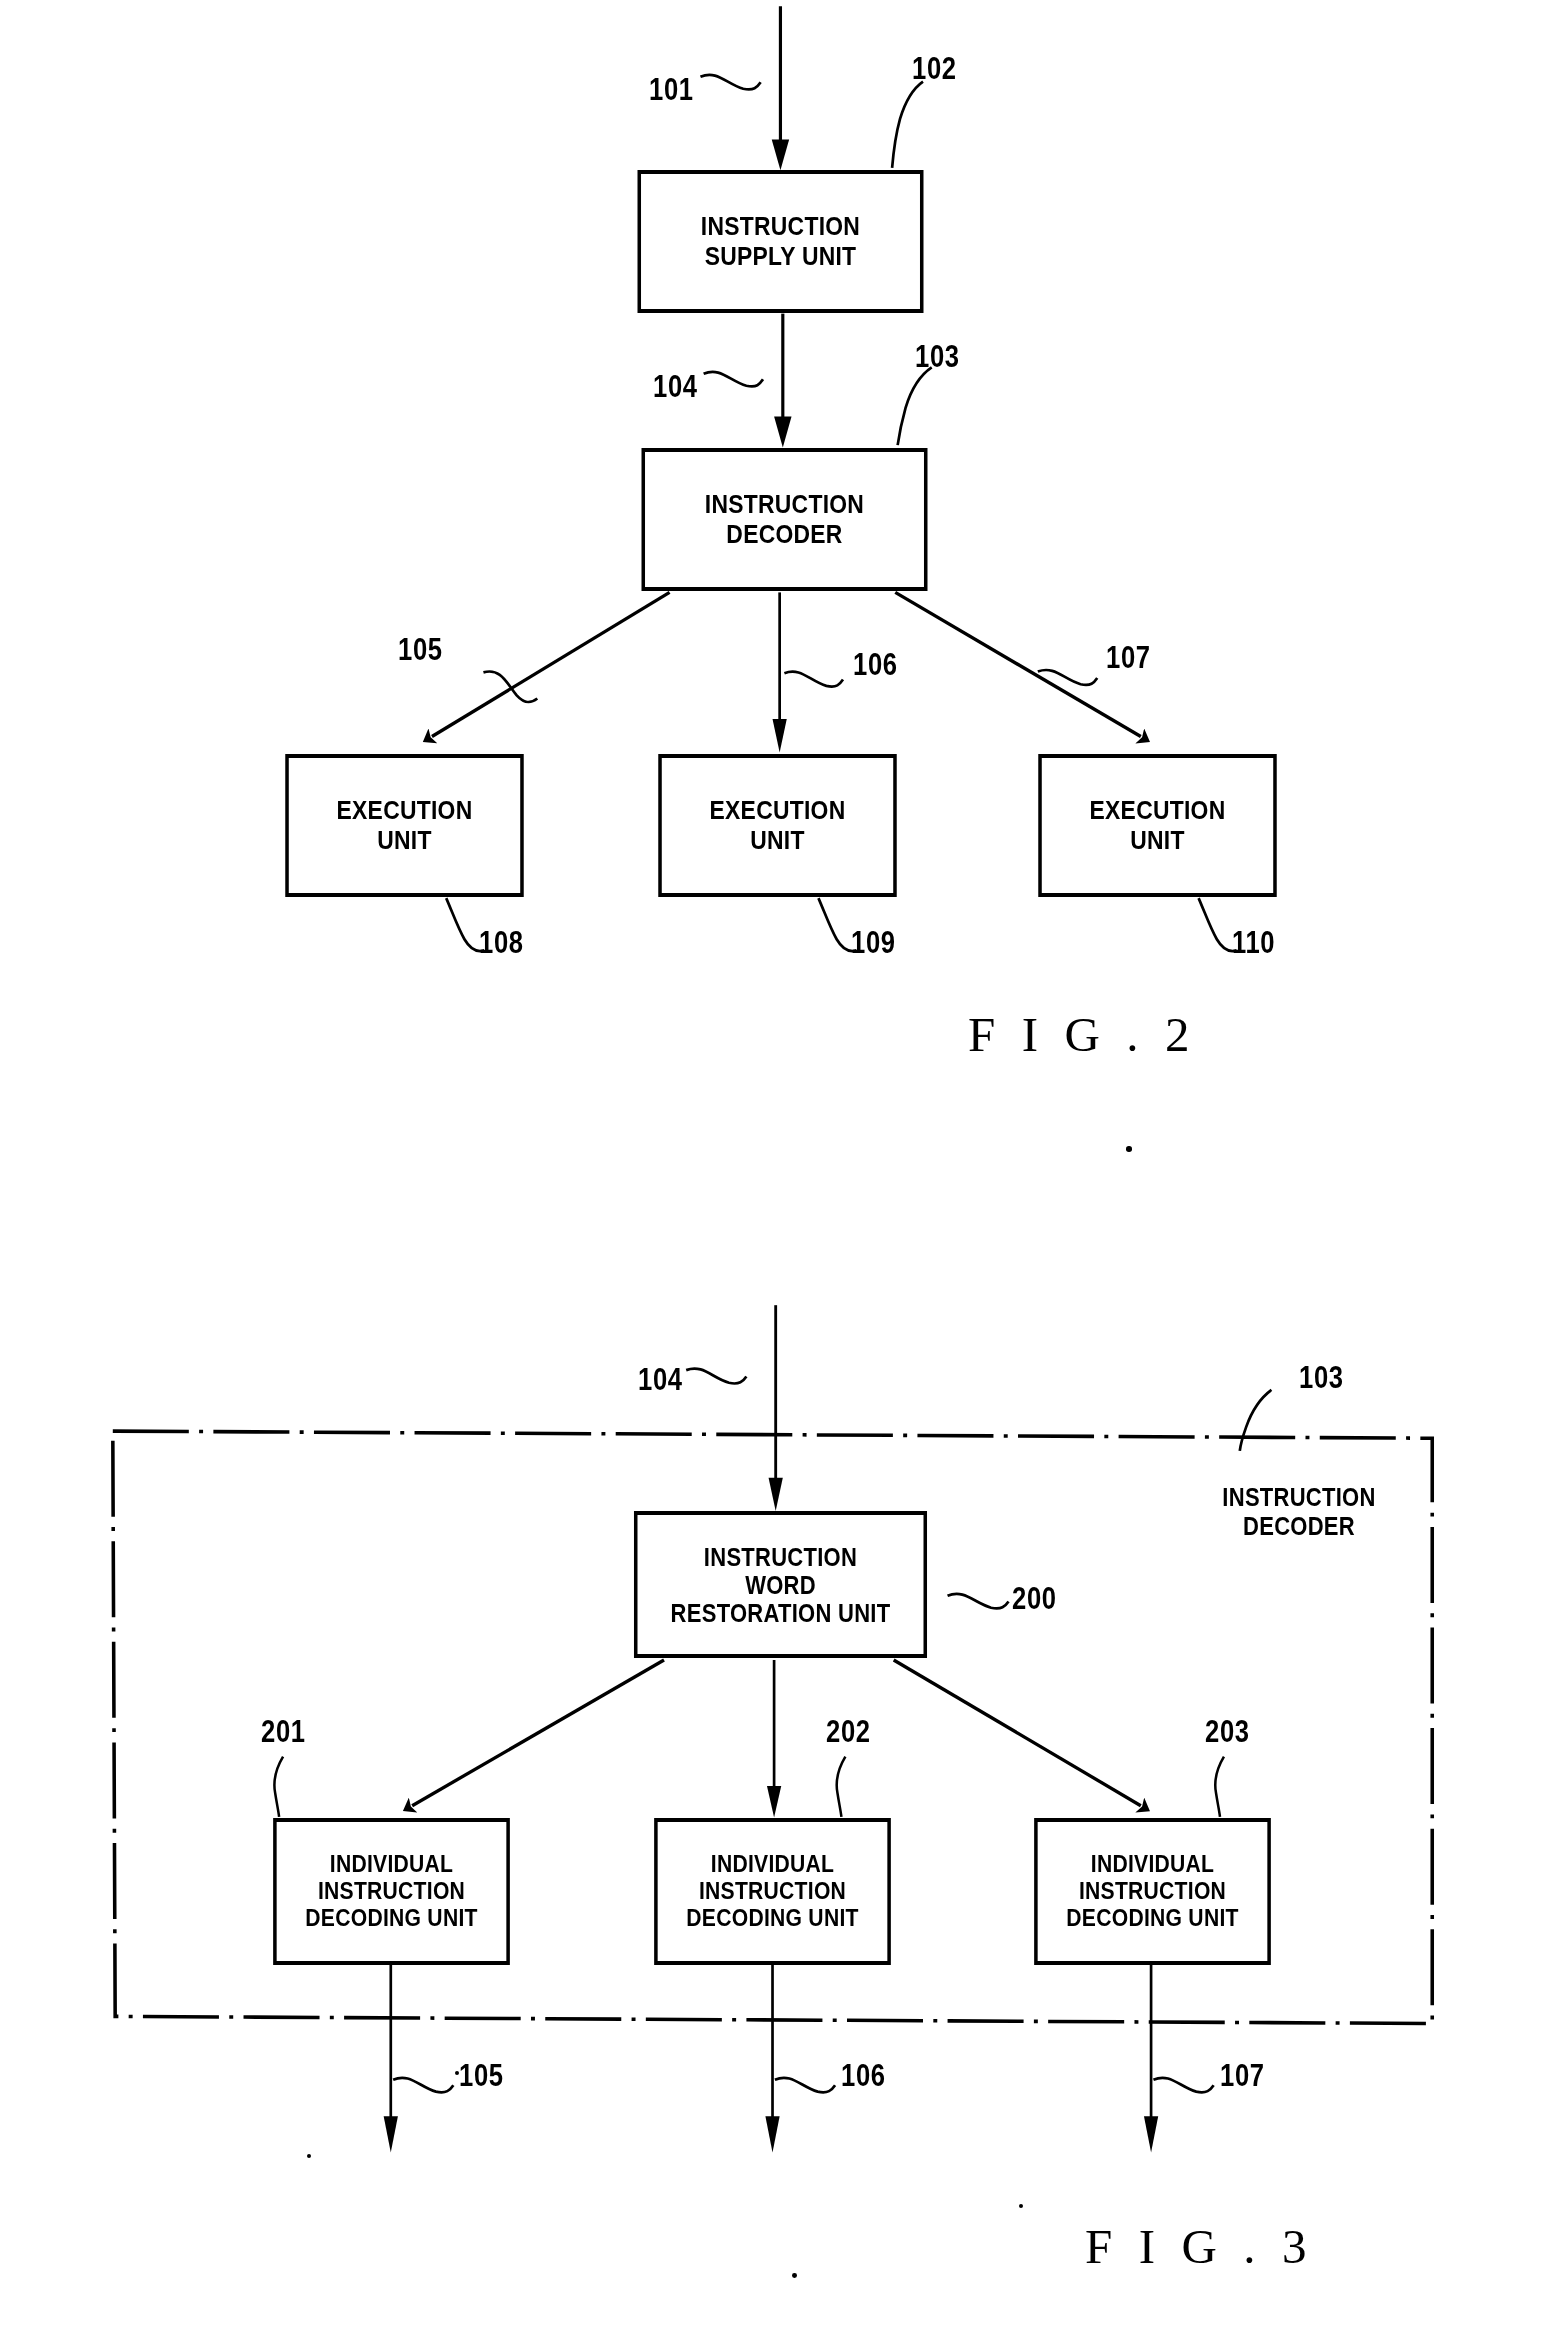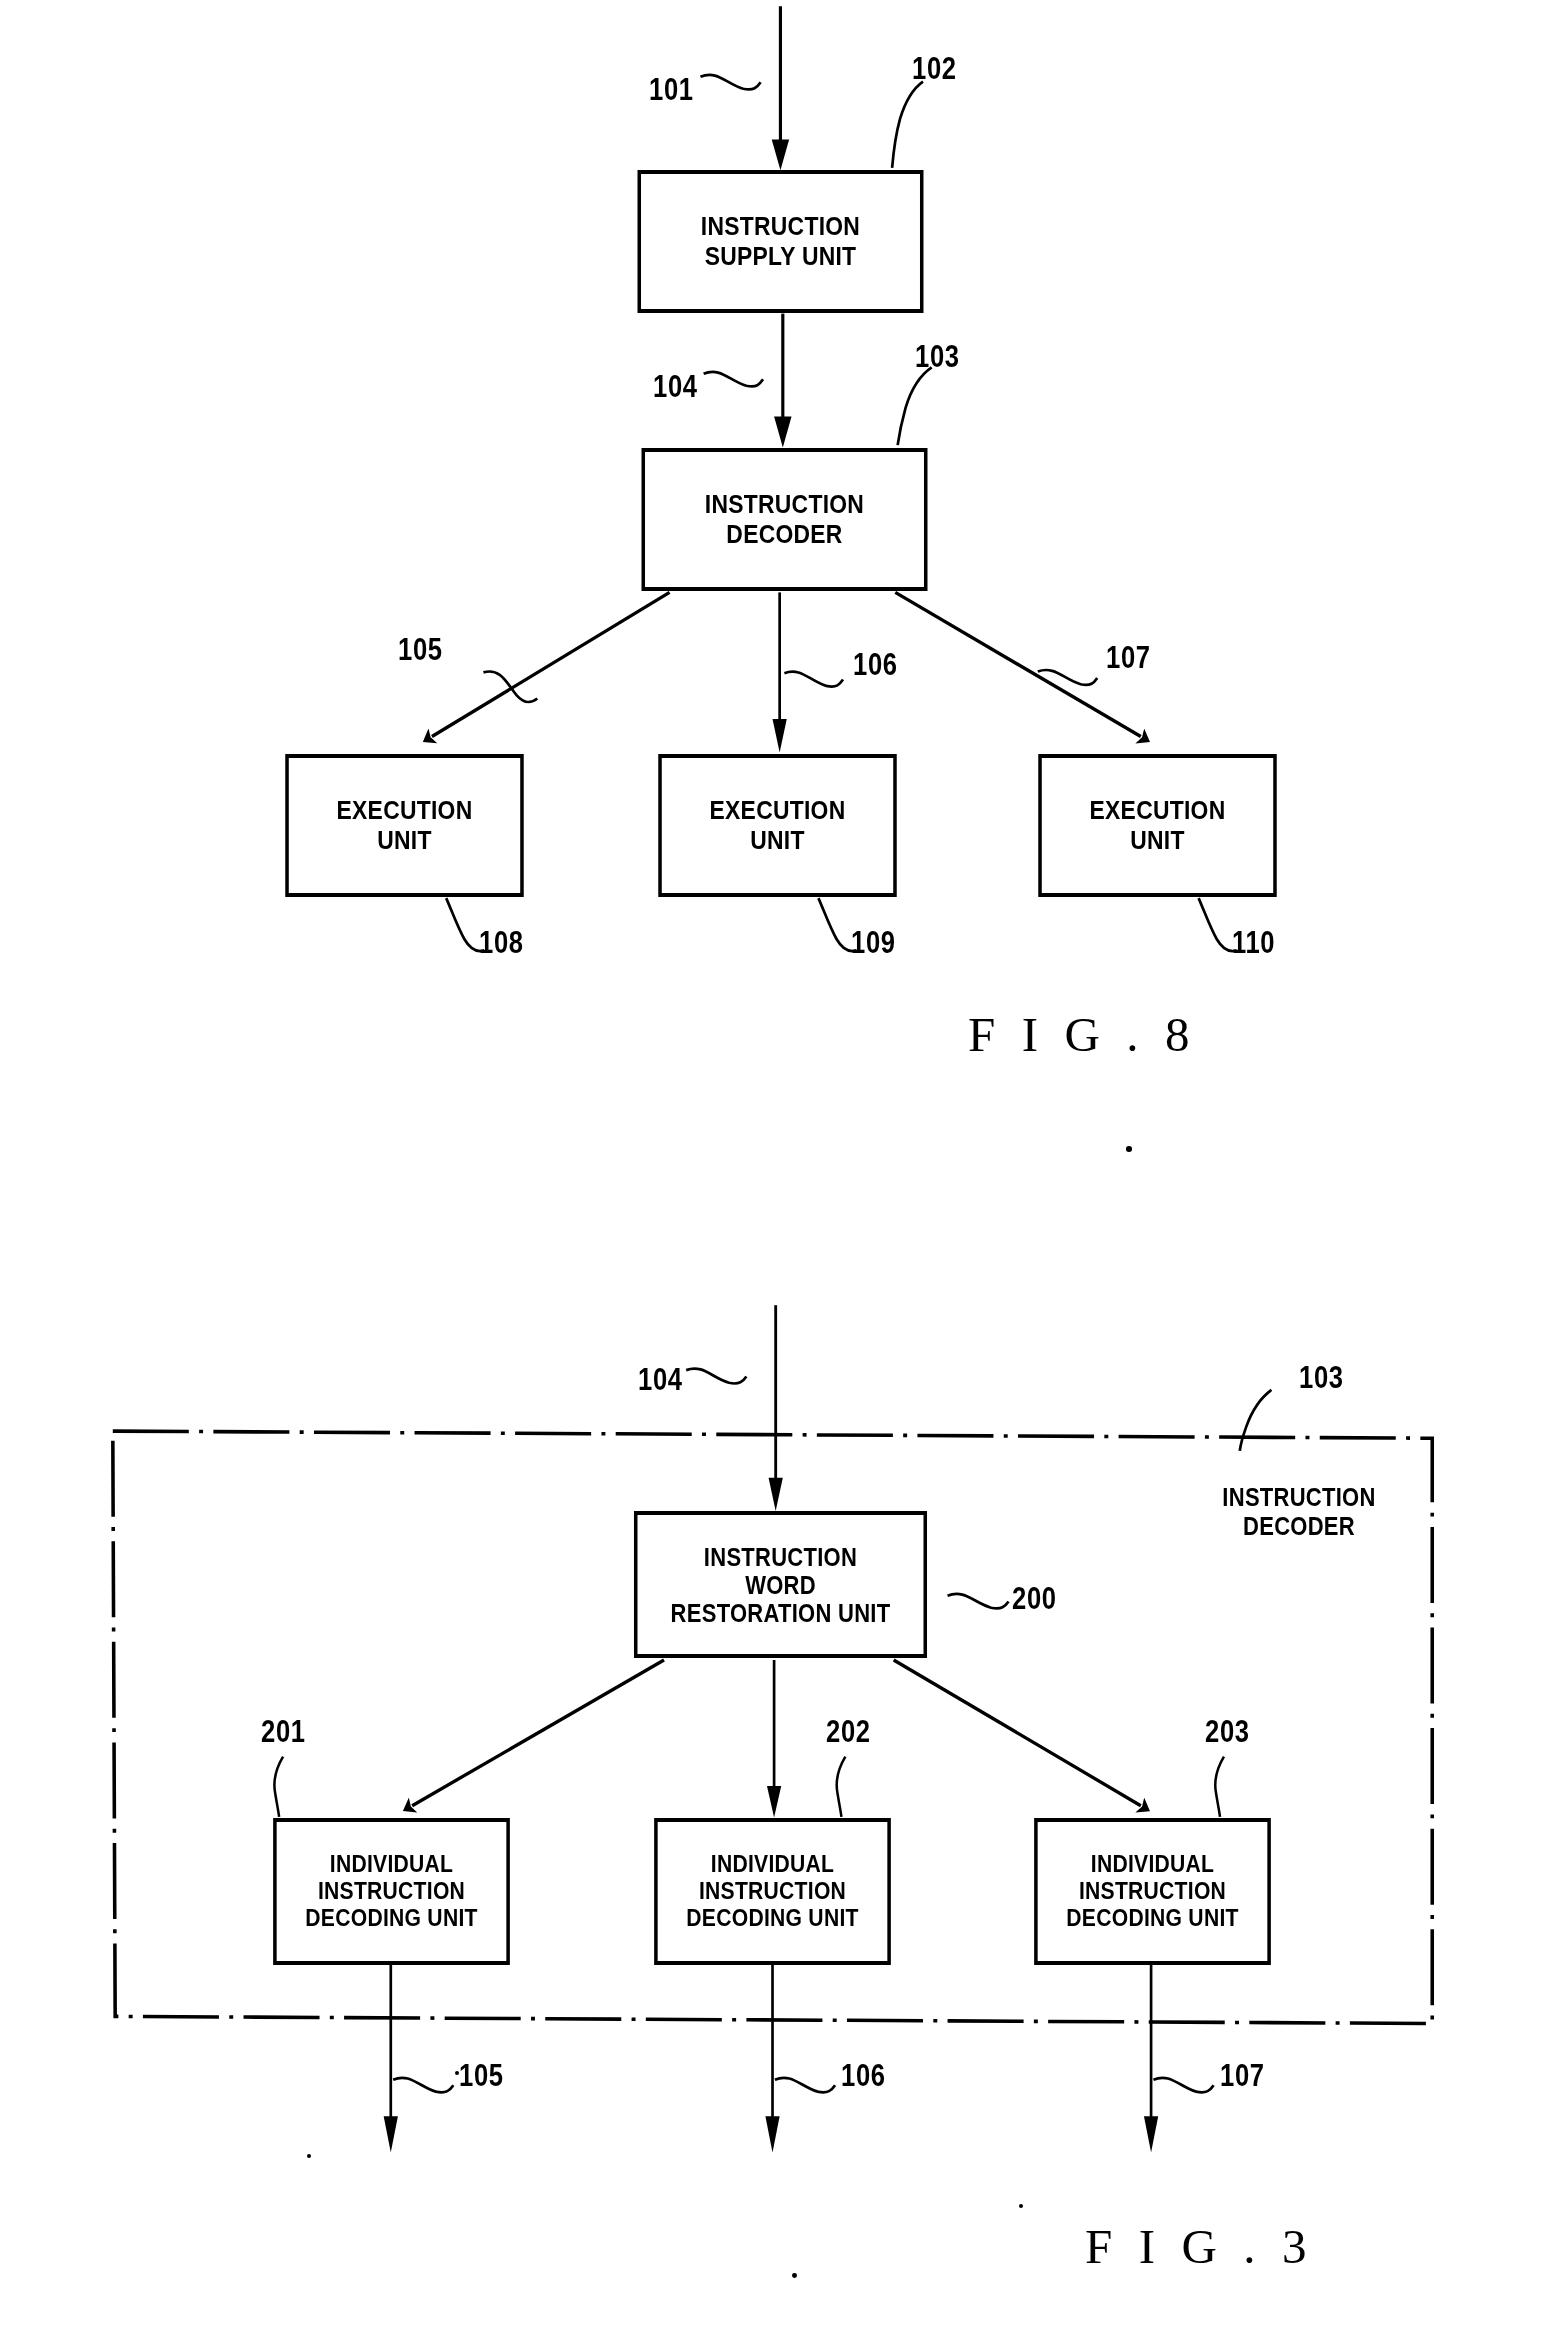--- a/index.html
+++ b/index.html
@@ -223,21 +223,21 @@
   <div class="numeral" style="left:912px; top:50px;">102</div>
   <div class="numeral" style="left:653px;  top:368px;">104</div>
   <div class="numeral" style="left:915px; top:338px;">103</div>
   <div class="numeral" style="left:398px;  top:631px;">105</div>
   <div class="numeral" style="left:853px; top:646px;">106</div>
   <div class="numeral" style="left:1106px; top:639px;">107</div>
   <div class="numeral" style="left:479px;  top:924px;">108</div>
   <div class="numeral" style="left:851px; top:924px;">109</div>
   <div class="numeral" style="left:1232px; top:924px;">110</div>
 
-  <div class="figcap" style="left:968px; top:1006px;">F I G . 8</div>
+  <div class="figcap" style="left:968px; top:1006px;">F I G . 2</div>
 
   <div class="frame-label" style="left:1196px; top:1483px; width:206px;">INSTRUCTION
 DECODER</div>
 
   <div class="block b-restore">
     <span class="blocktext">INSTRUCTION
 WORD
 RESTORATION UNIT</span>
   </div>
   <div class="block b-idu1">

